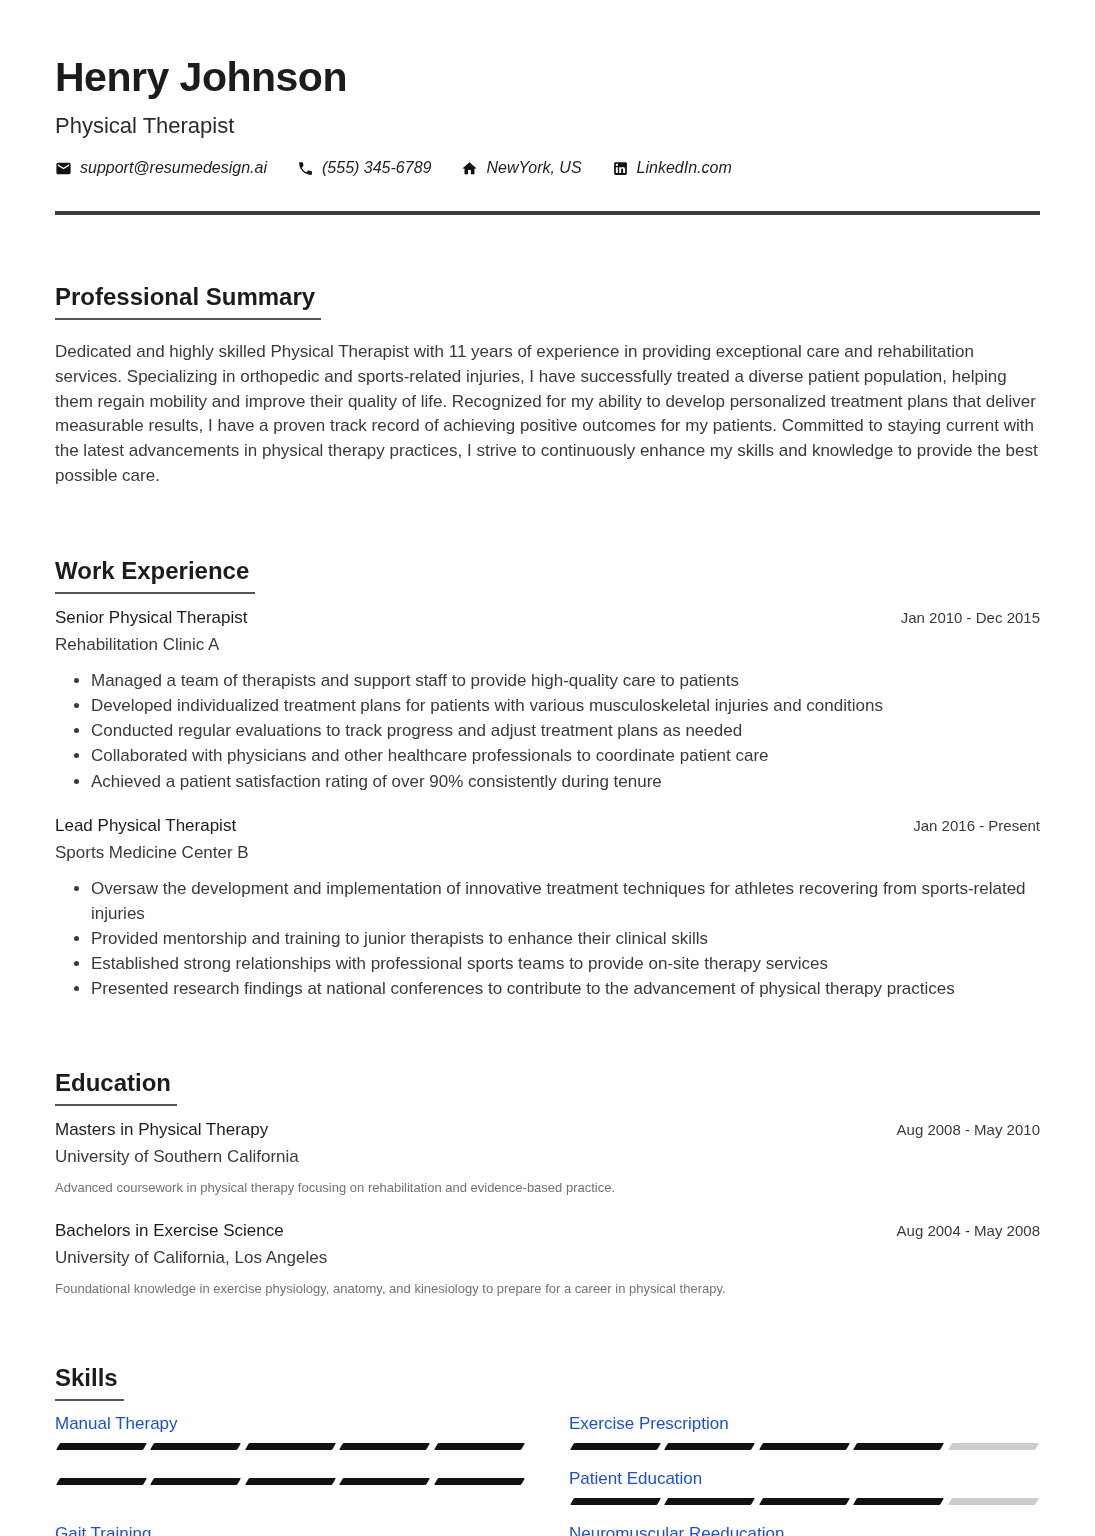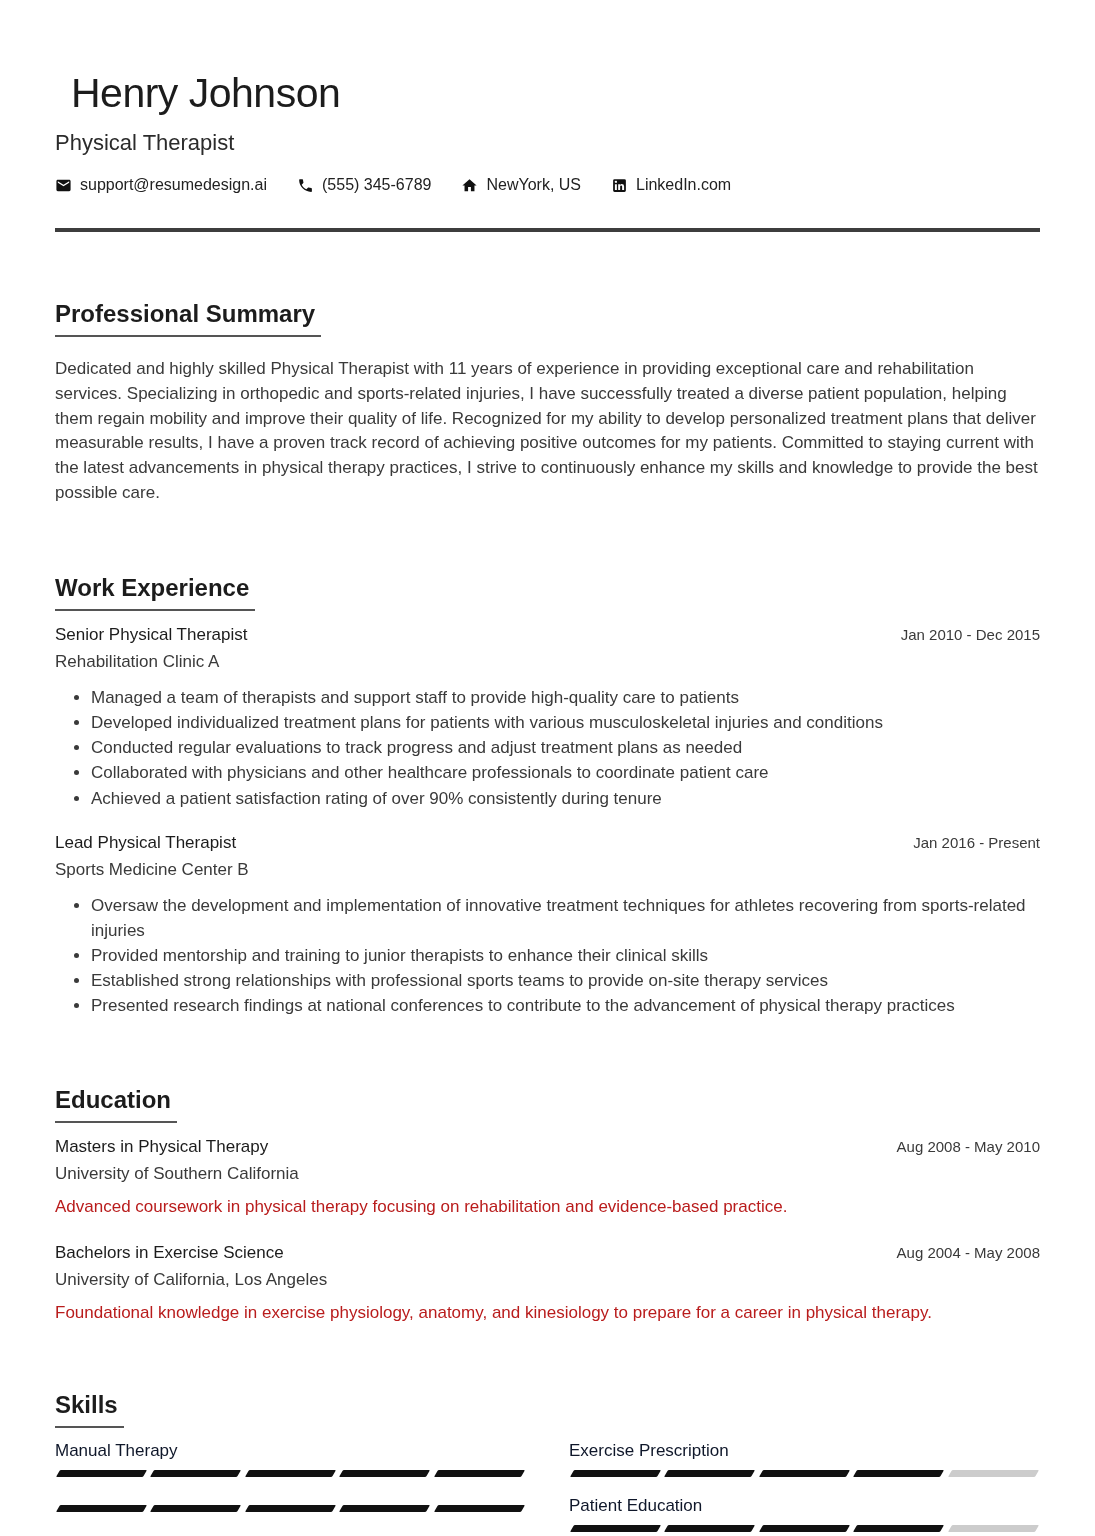--- a/index.html
+++ b/index.html
@@ -4,52 +4,52 @@
 <style>
   html, body { margin: 0; padding: 0; background: #ffffff; }
   body { font-family: "Liberation Sans", "DejaVu Sans", sans-serif; color: #3a3a3a; }
   .page {
     width: 1095px; min-height: 1536px; margin: 0 auto; background: #ffffff;
     box-sizing: border-box; padding: 57px 55px 10px 55px; overflow: hidden;
   }
 
   
   h1.person-name {
-    margin: 16px; font-size: 41px; line-height: 1.0; font-weight: 400;
+    margin: 0; font-size: 41px; line-height: 1.0; font-weight: 700;
     color: #1c1c1c; letter-spacing: -0.5px;
   }
   .person-title { margin-top: 15px; font-size: 22px; color: #2b2b2b; }
   .contacts { margin-top: 20px; display: flex; align-items: center; gap: 30px; font-size: 16px; color: #222; }
-  .contact { display: inline-flex; align-items: center; gap: 8px; }
+  .contact { display: inline-flex; align-items: center; gap: 8px; font-style: italic; }
   .cicon { display: inline-flex; width: 17px; height: 17px; color: #111; }
   .cicon svg { width: 100%; height: 100%; fill: currentColor; }
   .divider { border: none; height: 4px; background: #3d3d3d; margin: 34px 0 0 0; }
 
   
   section { margin-top: 68px; }
   h2.sec-h {
     display: inline-block; margin: 0; font-size: 24px; font-weight: 700;
     color: #1c1c1c; padding: 0 6px 7px 0; border-bottom: 2px solid #555555;
   }
   .summary { margin: 20px 0 0 0; font-size: 17px; line-height: 1.46; color: #3a3a3a; }
 
   
   .entry { margin-top: 14px; }
   .row { display: flex; justify-content: space-between; align-items: baseline; }
   .item-title { margin: 0; font-size: 17px; font-weight: 400; color: #1c1c1c; }
   .dates { font-size: 15px; color: #3a3a3a; white-space: nowrap; }
   .subtitle { margin-top: 7px; font-size: 17px; color: #3a3a3a; }
   ul.bullets { margin: 13px 0 22px 0; padding-left: 36px; }
   ul.bullets li { font-size: 17px; line-height: 1.48; color: #3a3a3a; }
-  .edu-desc { margin: 13px 0 26px 0; font-size: 17px; color: #b91c1c; }
+  .edu-desc { margin: 13px 0 26px 0; font-size: 13px; color: #737373; }
 
   
   .skills-grid { margin-top: 13px; display: grid; grid-template-columns: 1fr 1fr; column-gap: 43px; }
   .skill { margin-bottom: 19px; }
-  .skill-name { font-size: 17px; color: #0f172a; }
+  .skill-name { font-size: 17px; color: #1d4ed8; }
   .skill-bar { margin-top: 9px; display: flex; gap: 7px; padding: 0 3px; }
   .seg { flex: 1; height: 7px; transform: skewX(-30deg); border-radius: 1px; }
   .seg.filled { background: #111111; }
   .seg.empty  { background: #cccccc; }
 </style>
 </head>
 <body>
 
 <div class="page">
 

